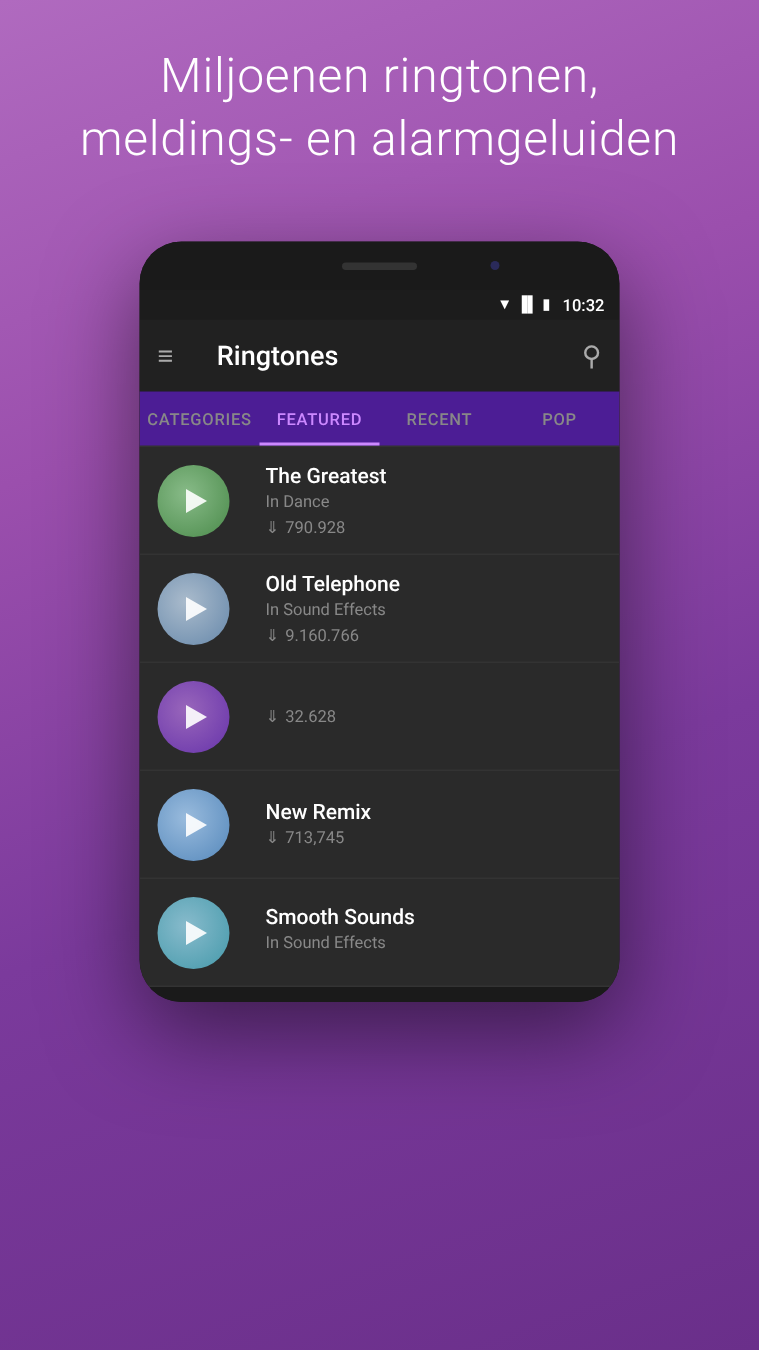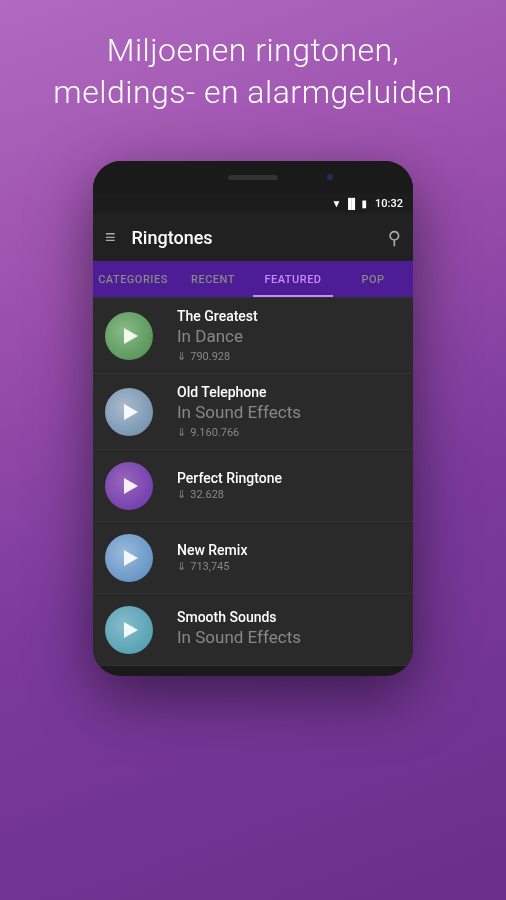--- a/index.html
+++ b/index.html
@@ -110,20 +110,21 @@
       color: #aaa;
       font-size: 18px;
       cursor: pointer;
     }
 
     .toolbar-title {
       color: white;
       font-size: 18px;
       font-weight: 500;
       flex: 1;
+      margin-left: 13px;
     }
 
     .search-icon {
       color: #aaa;
       font-size: 18px;
       cursor: pointer;
     }
 
     .tabs-bar {
       background: #4c1d95;
@@ -198,21 +199,21 @@
 
     .track-name {
       color: white;
       font-size: 14px;
       font-weight: 500;
       margin-bottom: 2px;
     }
 
     .track-category {
       color: #888;
-      font-size: 17px;
+      font-size: 11px;
       margin-bottom: 4px;
     }
 
     .track-downloads {
       color: #888;
       font-size: 11px;
       display: flex;
       align-items: center;
       gap: 4px;
     }
@@ -272,25 +273,25 @@
   <div class="app-toolbar">
     <span class="hamburger-icon">≡</span>
     <span class="toolbar-title">Ringtones</span>
     <span class="search-icon">⚲</span>
   </div>
 
   <div class="tabs-bar">
     <div class="tab-item">
       <span>CATEGORIES</span>
     </div>
+    <div class="tab-item active">
+      <span>FEATURED</span>
+    </div>
     <div class="tab-item">
       <span>RECENT</span>
-    </div>
-    <div class="tab-item active">
-      <span>FEATURED</span>
     </div>
     <div class="tab-item">
       <span>POP</span>
     </div>
   </div>
 
   <div class="track-list" id="track-list">
   <div class="track-item">
     <div class="play-button avatar-green">
       <div class="play-triangle"></div>
@@ -315,21 +316,20 @@
         <span class="download-icon">⇓</span>
         <span>9.160.766</span>
       </div>
     </div>
   </div>
       <div class="track-item">
     <div class="play-button avatar-purple">
       <div class="play-triangle"></div>
     </div>
     <div class="track-info">
-      <div class="track-name">Perfect Ringtone</div>
       <div class="track-downloads">
         <span class="download-icon">⇓</span>
         <span>32.628</span>
       </div>
     </div>
   </div>
       <div class="track-item">
     <div class="play-button avatar-blue-light">
       <div class="play-triangle"></div>
     </div>

